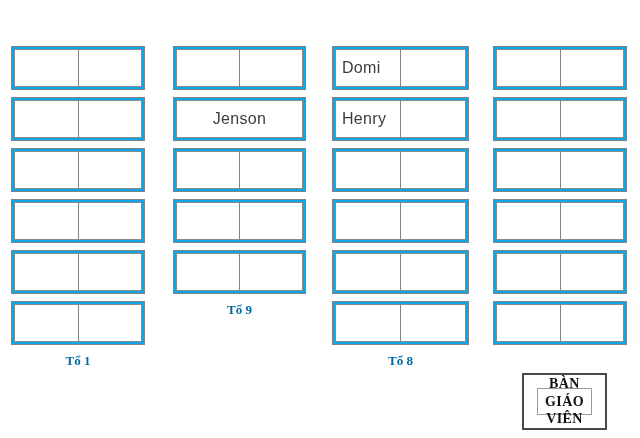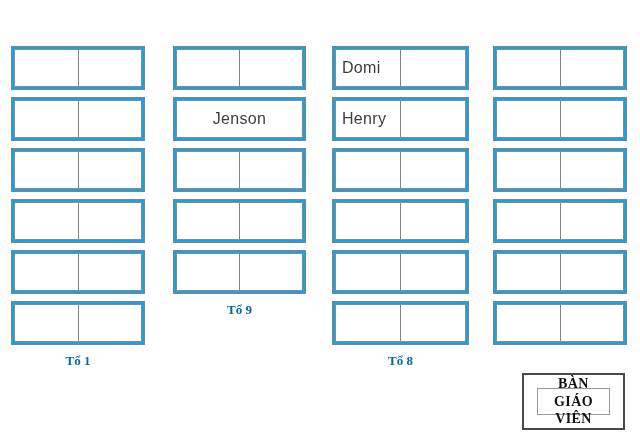--- a/index.html
+++ b/index.html
@@ -54,21 +54,21 @@
     font-family: "Liberation Serif", serif;
     font-weight: bold;
     font-size: 13px;
     color: #0369a1;
   }
 
   .teacher-desk {
     position: absolute;
     left: 522px;
     top: 373px;
-    width: 103px;
+    width: 85px;
     height: 57px;
     box-sizing: border-box;
     border: 2px solid #4a4a4a;
     padding: 13px;
     background: #ffffff;
   }
   .teacher-desk-inner {
     box-sizing: border-box;
     height: 100%;
     border: 1px solid #9a9a9a;

